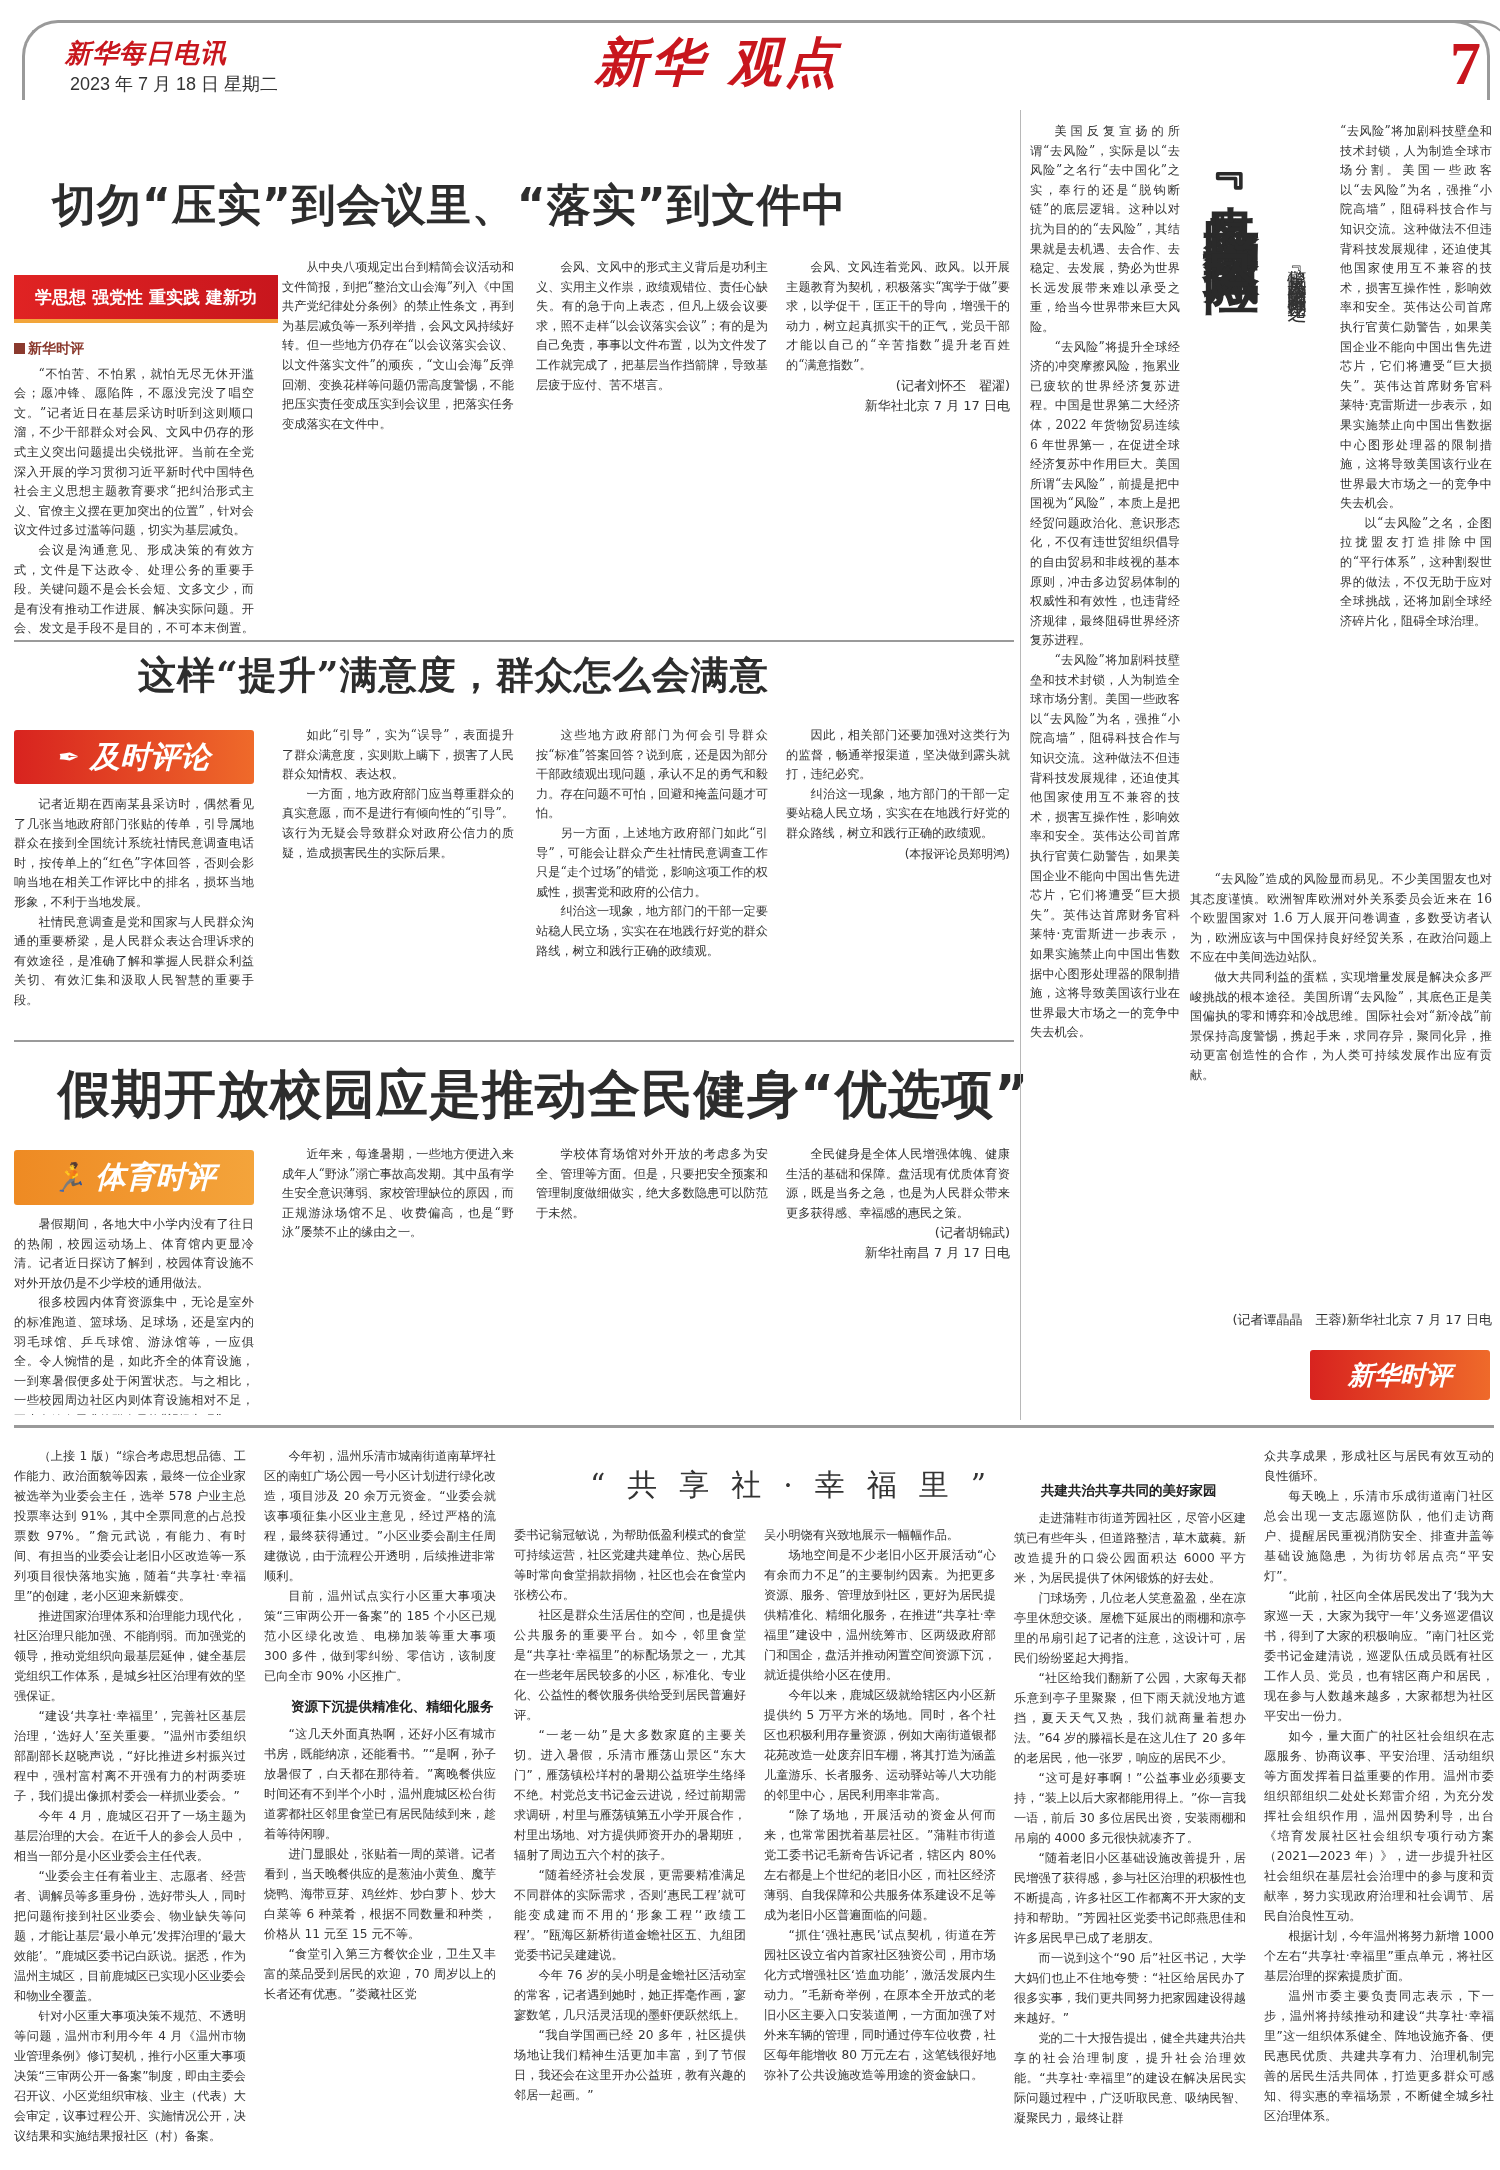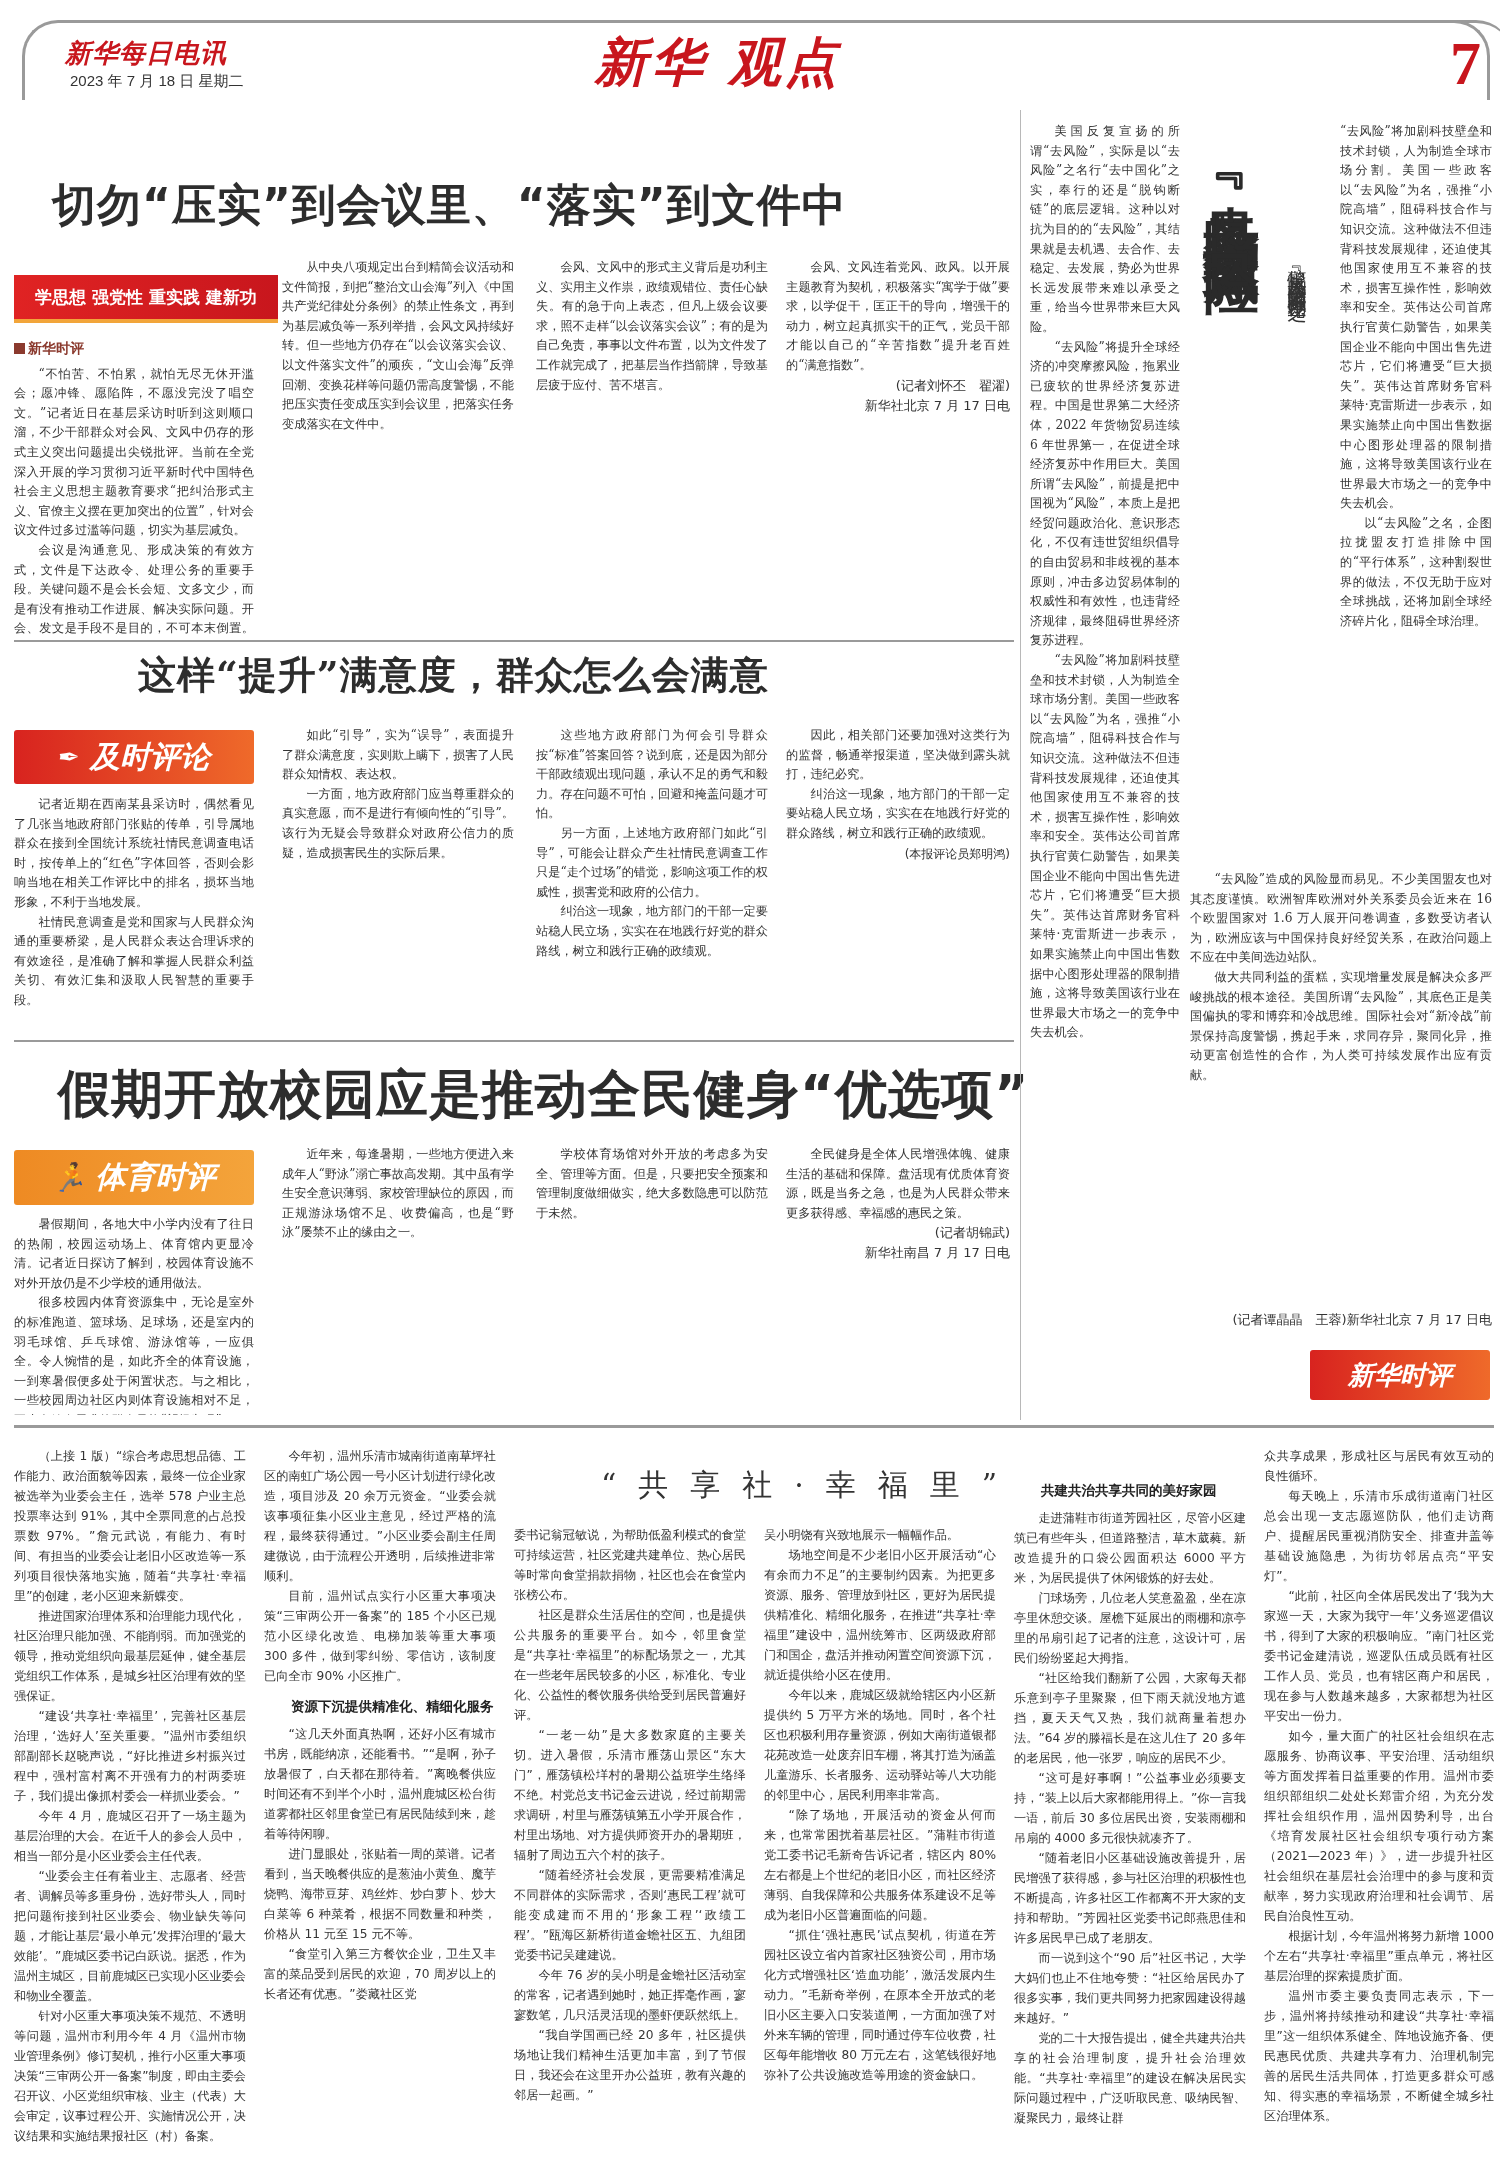--- a/index.html
+++ b/index.html
@@ -7,21 +7,21 @@
   body { position: relative; font-family: "DejaVu Serif", serif; color: #2a2a2a; }
 
   
   .masthead { position: absolute; left: 22px; top: 20px; width: 1490px; height: 80px;
     border: 3px solid #9a9a9a; border-right: none; border-bottom: none; border-radius: 36px 36px 0 0; }
   .masthead-right { position: absolute; right: 10px; top: 20px; width: 40px; height: 80px;
     border-top: 3px solid #9a9a9a; border-right: 3px solid #9a9a9a; border-radius: 0 36px 0 0; }
   .paper-name { position: absolute; left: 65px; top: 36px; font-family: "DejaVu Serif", serif; font-weight: bold;
     font-size: 26px; color: #c8161d; font-style: italic; letter-spacing: 1px; }
   .paper-date { position: absolute; left: 70px; top: 72px; font-family: "Liberation Sans", sans-serif;
-    font-size: 15px; color: #333; }
+    font-size: 18px; color: #333; }
   .section-name { position: absolute; left: 595px; top: 28px; font-family: "DejaVu Serif", serif; font-weight: bold;
     font-size: 52px; color: #c8161d; font-style: italic; letter-spacing: 4px; }
   .page-number { position: absolute; left: 1450px; top: 28px; font-family: "Liberation Serif", serif; font-weight: bold;
     font-size: 62px; color: #c8161d; }
 
   .vline { position: absolute; background: #b8b8b8; width: 1px; }
   .hline { position: absolute; background: #9a9a9a; height: 3px; }
 
   .headline { position: absolute; font-family: "DejaVu Sans", sans-serif; font-weight: bold; color: #2d2d2d;
     letter-spacing: 1px; white-space: nowrap; }
@@ -38,21 +38,21 @@
   .byline { text-align: right; font-family: "DejaVu Sans", sans-serif; font-size: 13px; color: #333; line-height: 20px; text-indent: 0; }
 
   .col.sans { font-family: "DejaVu Sans", sans-serif; font-size: 12.2px; line-height: 20px; }
   .subhead { font-family: "DejaVu Sans", sans-serif; font-weight: bold; text-indent: 0; font-size: 13.5px; color: #222; margin: 10px 0 8px; }
 
   .vtitle { position: absolute; writing-mode: vertical-rl; font-family: "DejaVu Serif", serif; font-weight: bold;
     font-size: 56px; color: #2a2a2a; letter-spacing: 6px; line-height: 1; }
   .vsub { position: absolute; writing-mode: vertical-rl; font-family: "DejaVu Sans", sans-serif; font-size: 19px;
     color: #333; letter-spacing: 2px; }
 
-  .feature-title { position: absolute; font-family: "DejaVu Serif", serif; font-size: 30px; color: #333; letter-spacing: 22px; white-space: nowrap; margin-left: 11px; }
+  .feature-title { position: absolute; font-family: "DejaVu Serif", serif; font-size: 30px; color: #333; letter-spacing: 22px; white-space: nowrap; }
 </style>
 </head>
 <body>
 
 <div class="masthead"></div>
 <div class="masthead-right"></div>
 <div class="paper-name">新华每日电讯</div>
 <div class="paper-date">2023 年 7 月 18 日  星期二</div>
 <div class="section-name">新华 观点</div>
 <div class="page-number">7</div>

